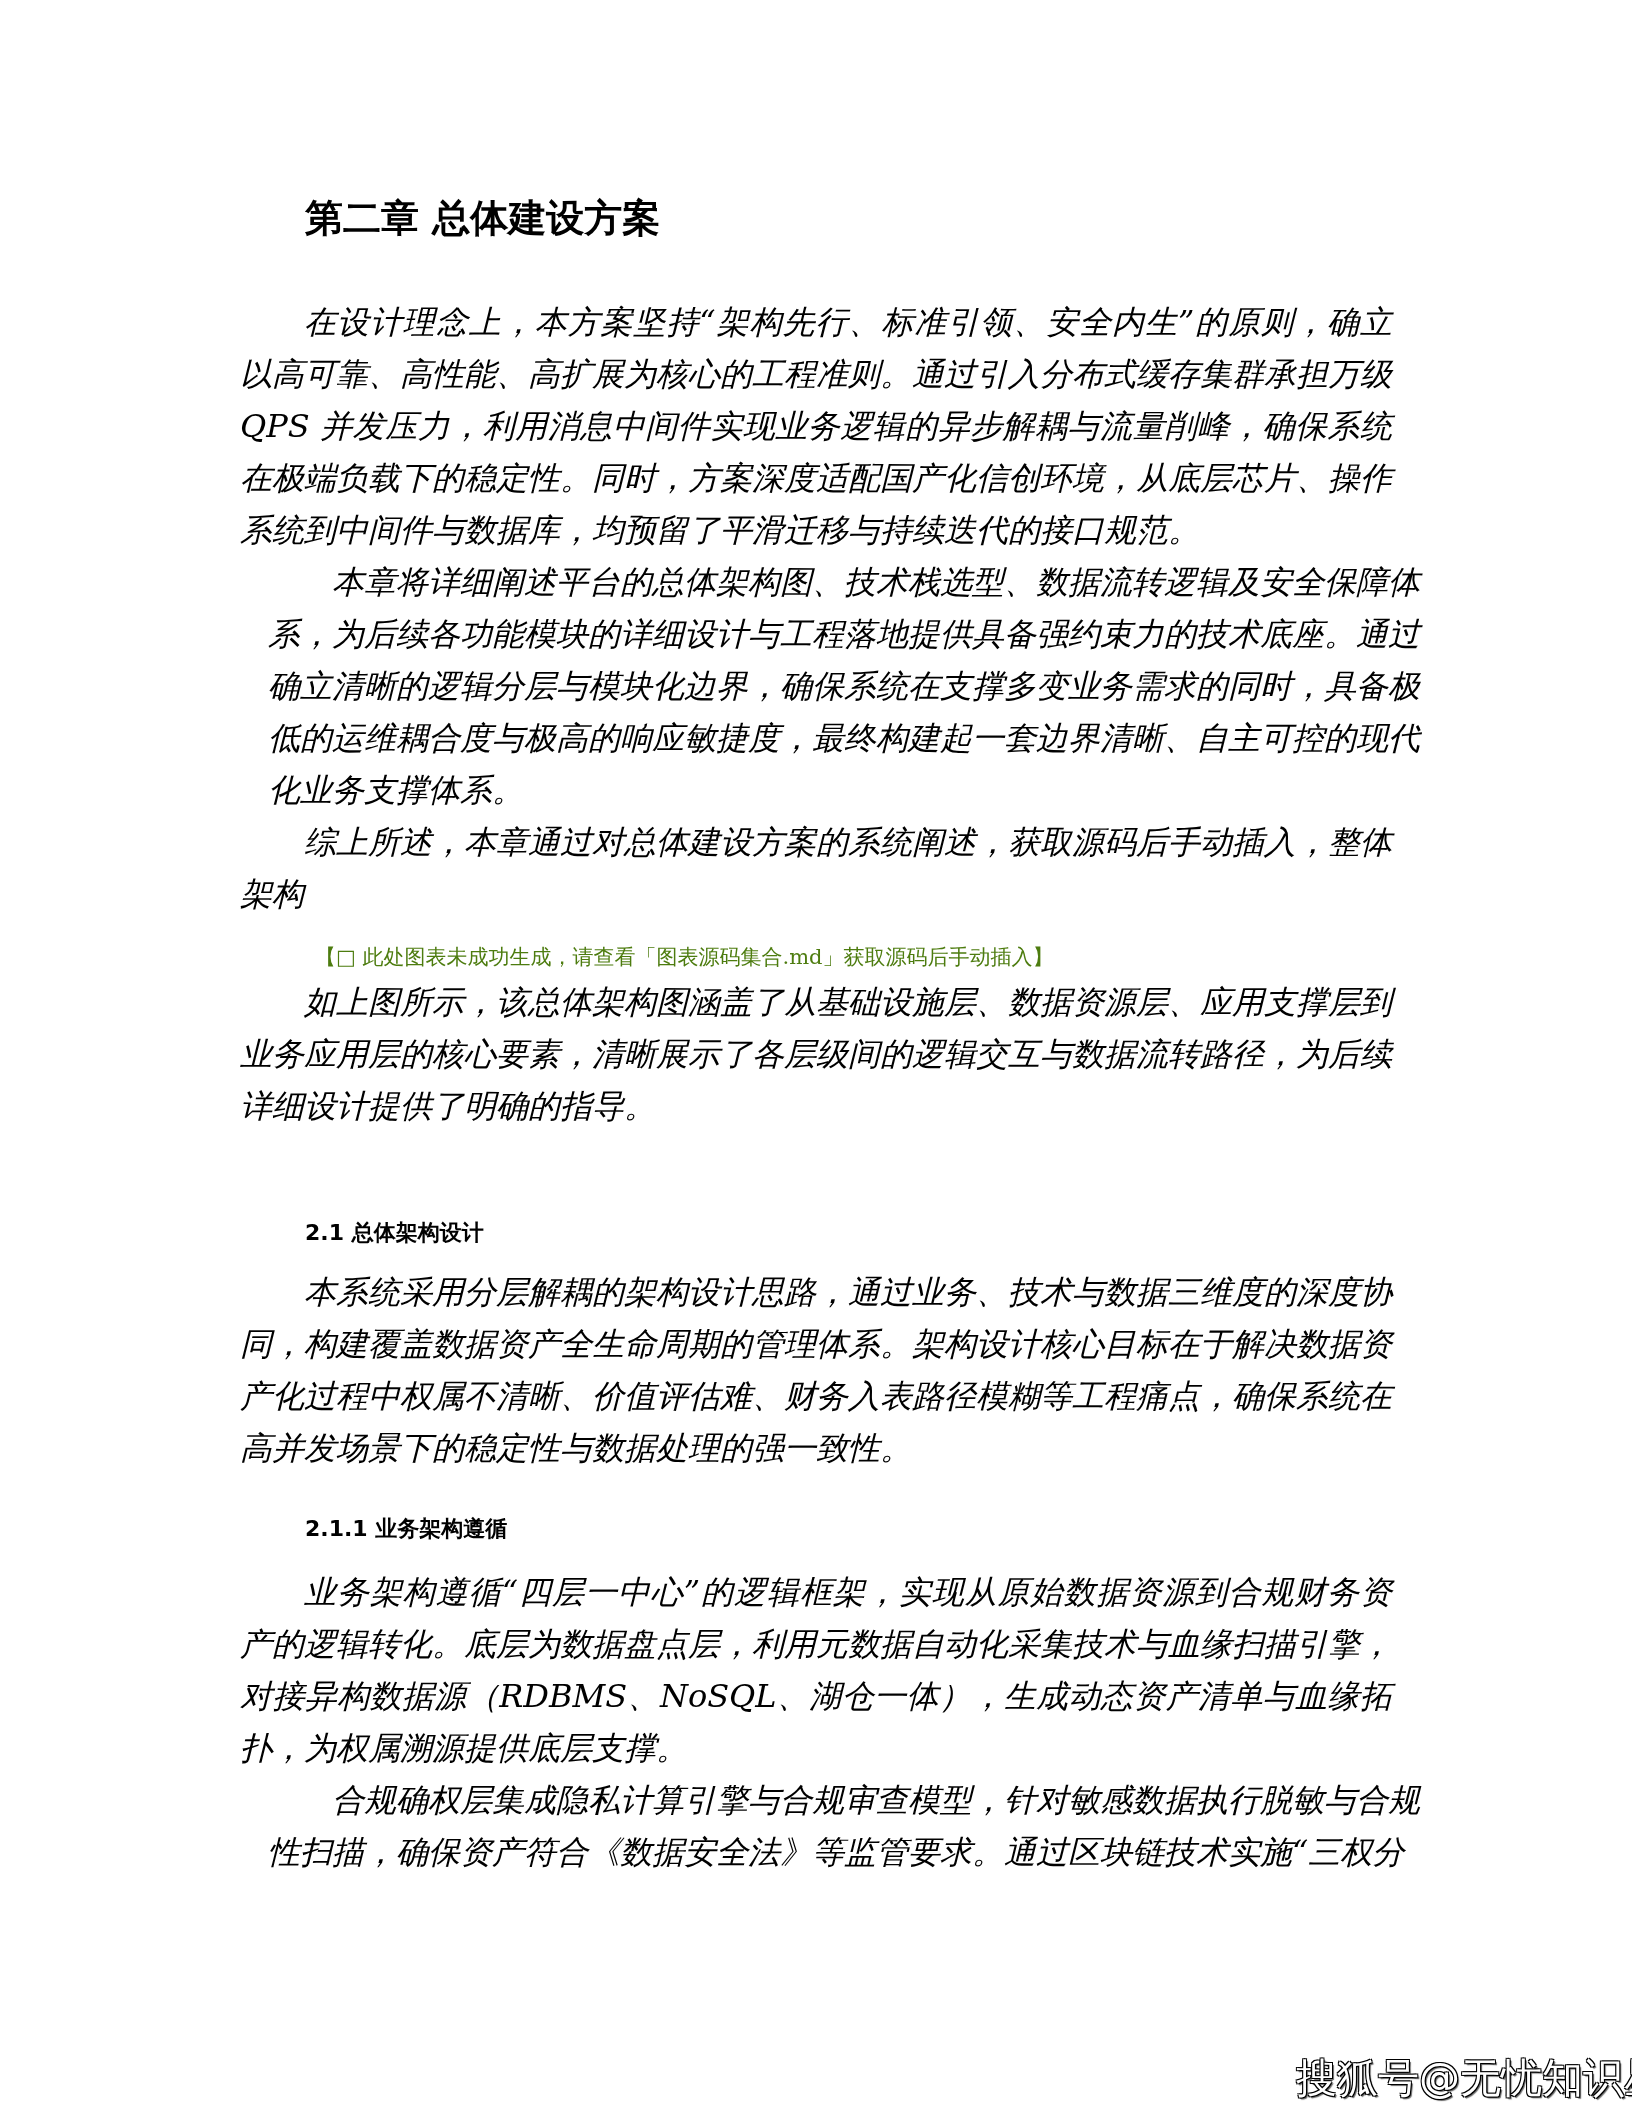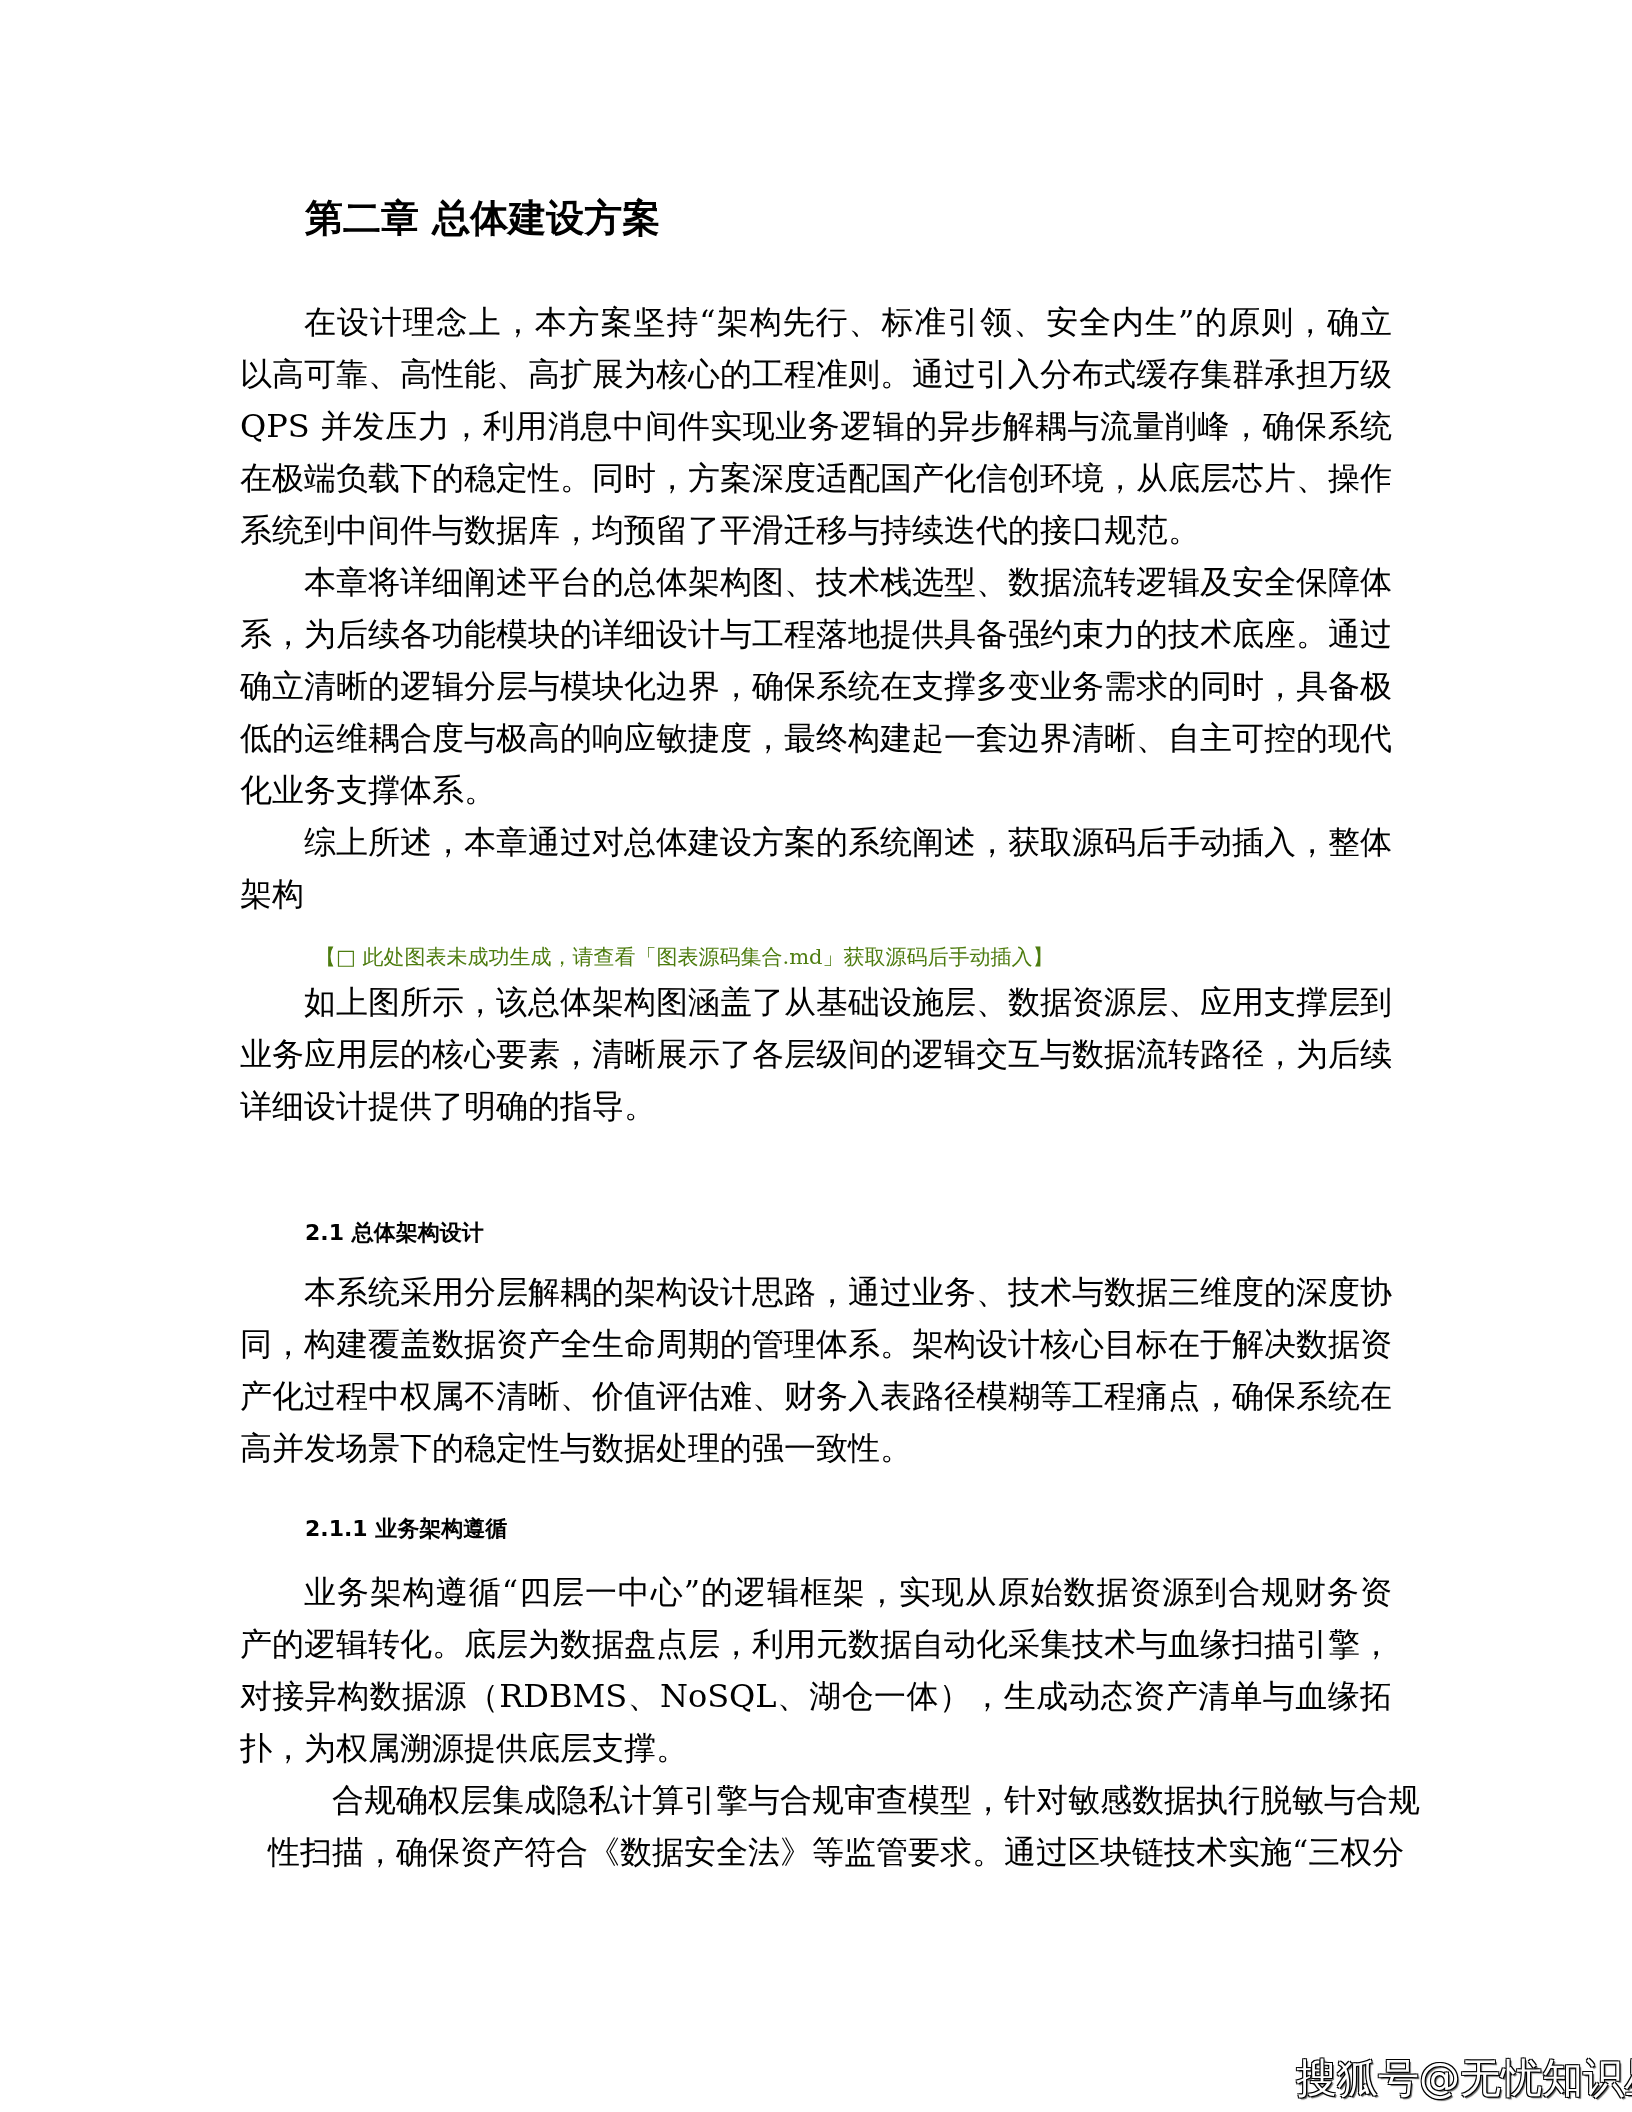--- a/index.html
+++ b/index.html
@@ -55,20 +55,21 @@
       left: 0;
       width: 1152px;
       margin: 0;
       font-family: "DejaVu Serif", "Liberation Serif", serif;
       font-size: 32px;
       line-height: 52px;
       text-indent: 64px;
       text-align: justify;
       text-justify: inter-character;
       word-break: break-all;
+      font-style: italic;
     }
     .placeholder {
       position: absolute;
       left: 75px;
       margin: 0;
       font-family: "DejaVu Serif", "Liberation Serif", serif;
       font-size: 21px;
       line-height: 30px;
       color: #4d7c0f;
       white-space: nowrap;
@@ -91,21 +92,21 @@
 </head>
 <body>
 
 <div class="page">
   <div class="content">
 
     <h1 class="chapter-title">第二章 总体建设方案</h1>
 
     <p class="para" style="top:296px;">在设计理念上，本方案坚持“架构先行、标准引领、安全内生”的原则，确立以高可靠、高性能、高扩展为核心的工程准则。通过引入分布式缓存集群承担万级 QPS 并发压力，利用消息中间件实现业务逻辑的异步解耦与流量削峰，确保系统在极端负载下的稳定性。同时，方案深度适配国产化信创环境，从底层芯片、操作系统到中间件与数据库，均预留了平滑迁移与持续迭代的接口规范。</p>
 
-    <p class="para" style="top:556px;">本章将详细阐述平台的总体架构图、技术栈选型、数据流转逻辑及安全保障体系，为后续各功能模块的详细设计与工程落地提供具备强约束力的技术底座。通过确立清晰的逻辑分层与模块化边界，确保系统在支撑多变业务需求的同时，具备极低的运维耦合度与极高的响应敏捷度，最终构建起一套边界清晰、自主可控的现代化业务支撑体系。</p>
+    <p class="para" style="top:556px;margin-left:28px;">本章将详细阐述平台的总体架构图、技术栈选型、数据流转逻辑及安全保障体系，为后续各功能模块的详细设计与工程落地提供具备强约束力的技术底座。通过确立清晰的逻辑分层与模块化边界，确保系统在支撑多变业务需求的同时，具备极低的运维耦合度与极高的响应敏捷度，最终构建起一套边界清晰、自主可控的现代化业务支撑体系。</p>
 
     <p class="para" style="top:816px;">综上所述，本章通过对总体建设方案的系统阐述，获取源码后手动插入，整体架构</p>
 
     <p class="placeholder" style="top:942px;">【□ 此处图表未成功生成，请查看「图表源码集合.md」获取源码后手动插入】</p>
 
     <p class="para" style="top:976px;">如上图所示，该总体架构图涵盖了从基础设施层、数据资源层、应用支撑层到业务应用层的核心要素，清晰展示了各层级间的逻辑交互与数据流转路径，为后续详细设计提供了明确的指导。</p>
 
     <h2 class="section-title" style="top:1210px;">2.1 总体架构设计</h2>
 
     <p class="para" style="top:1266px;">本系统采用分层解耦的架构设计思路，通过业务、技术与数据三维度的深度协同，构建覆盖数据资产全生命周期的管理体系。架构设计核心目标在于解决数据资产化过程中权属不清晰、价值评估难、财务入表路径模糊等工程痛点，确保系统在高并发场景下的稳定性与数据处理的强一致性。</p>

